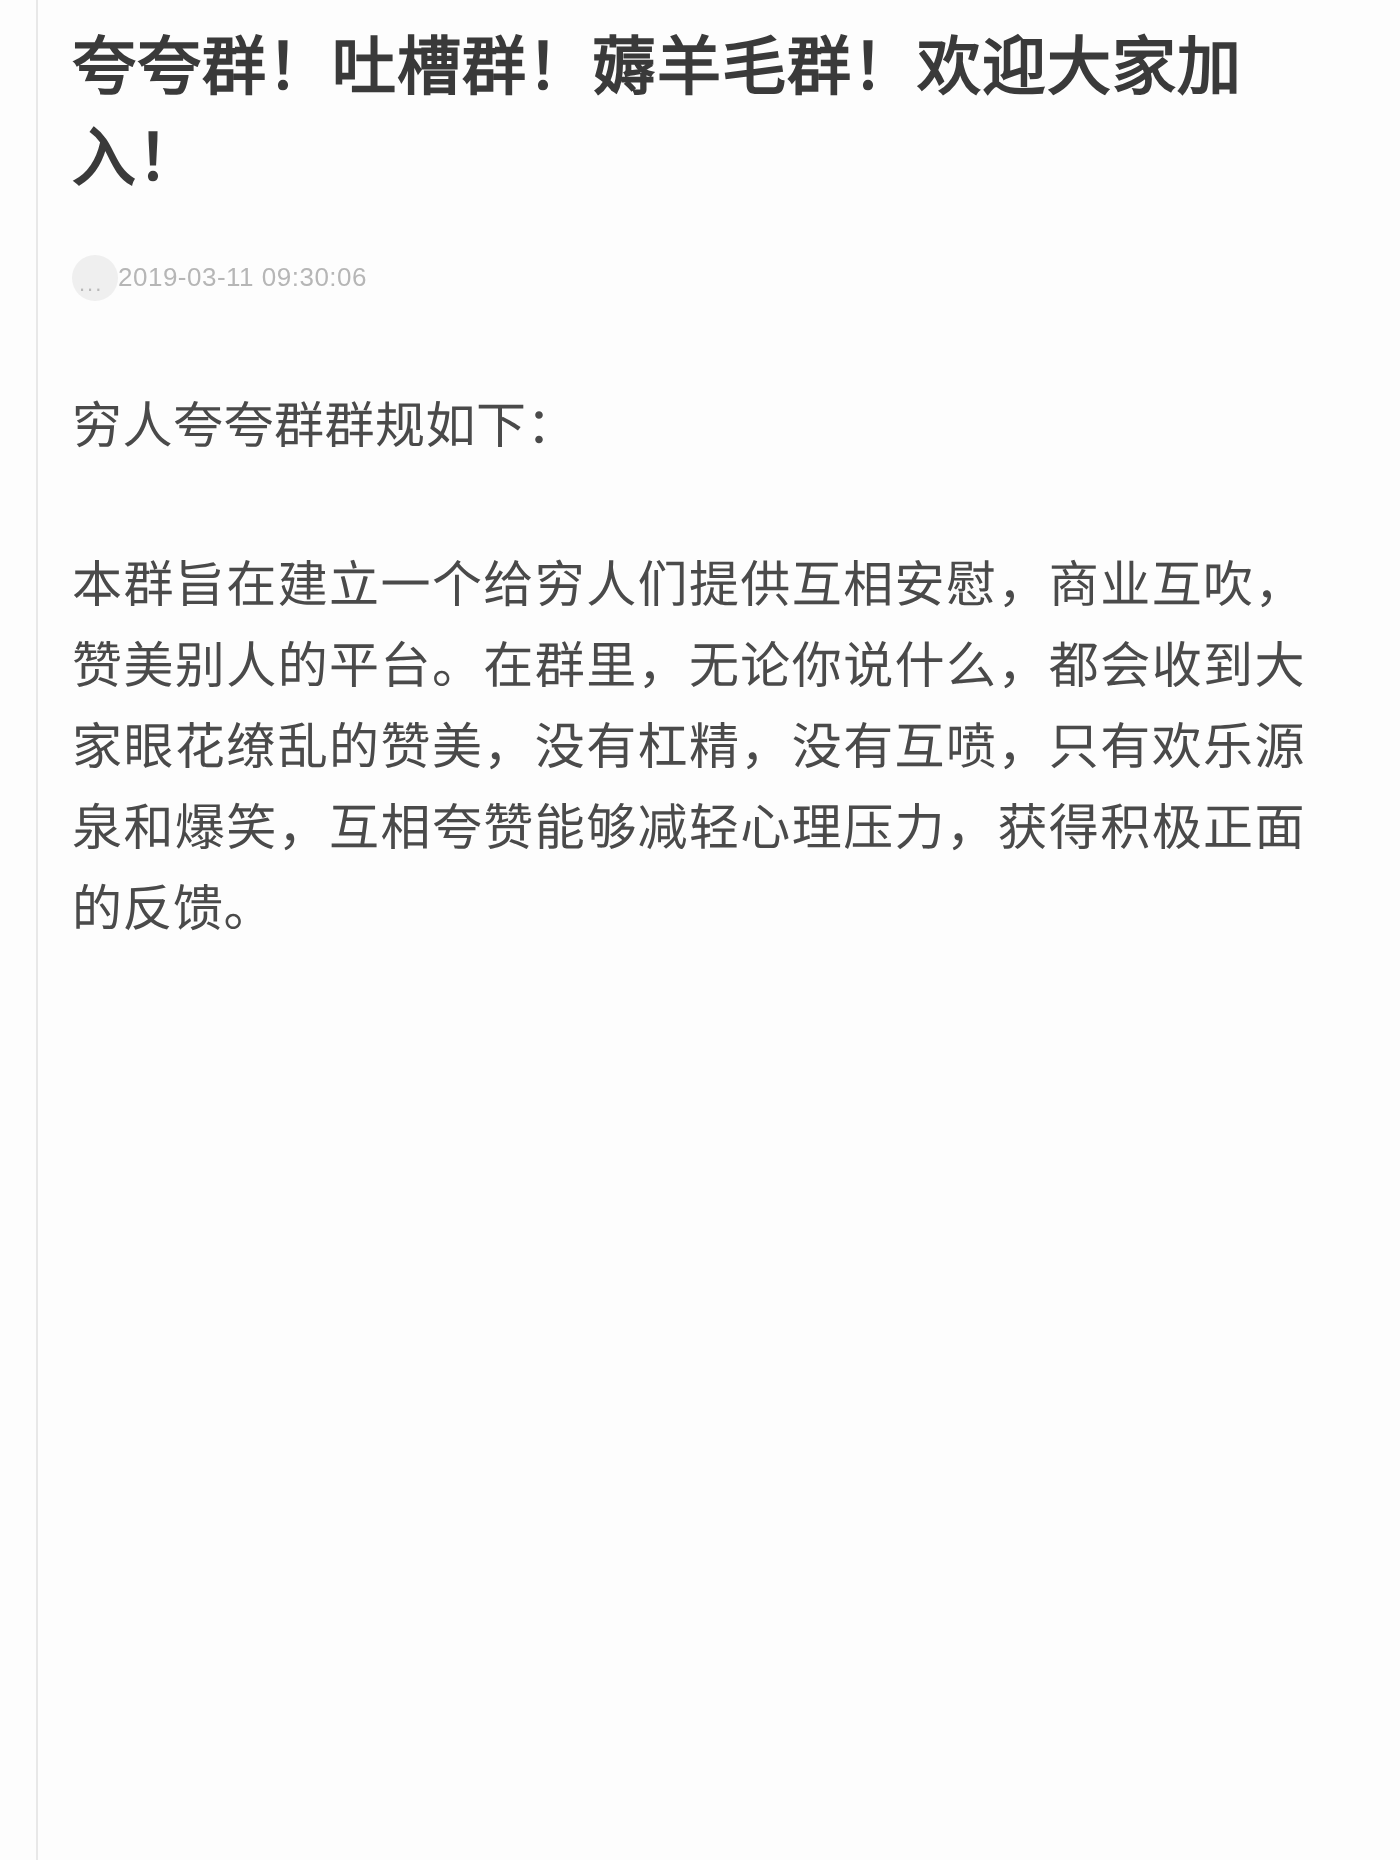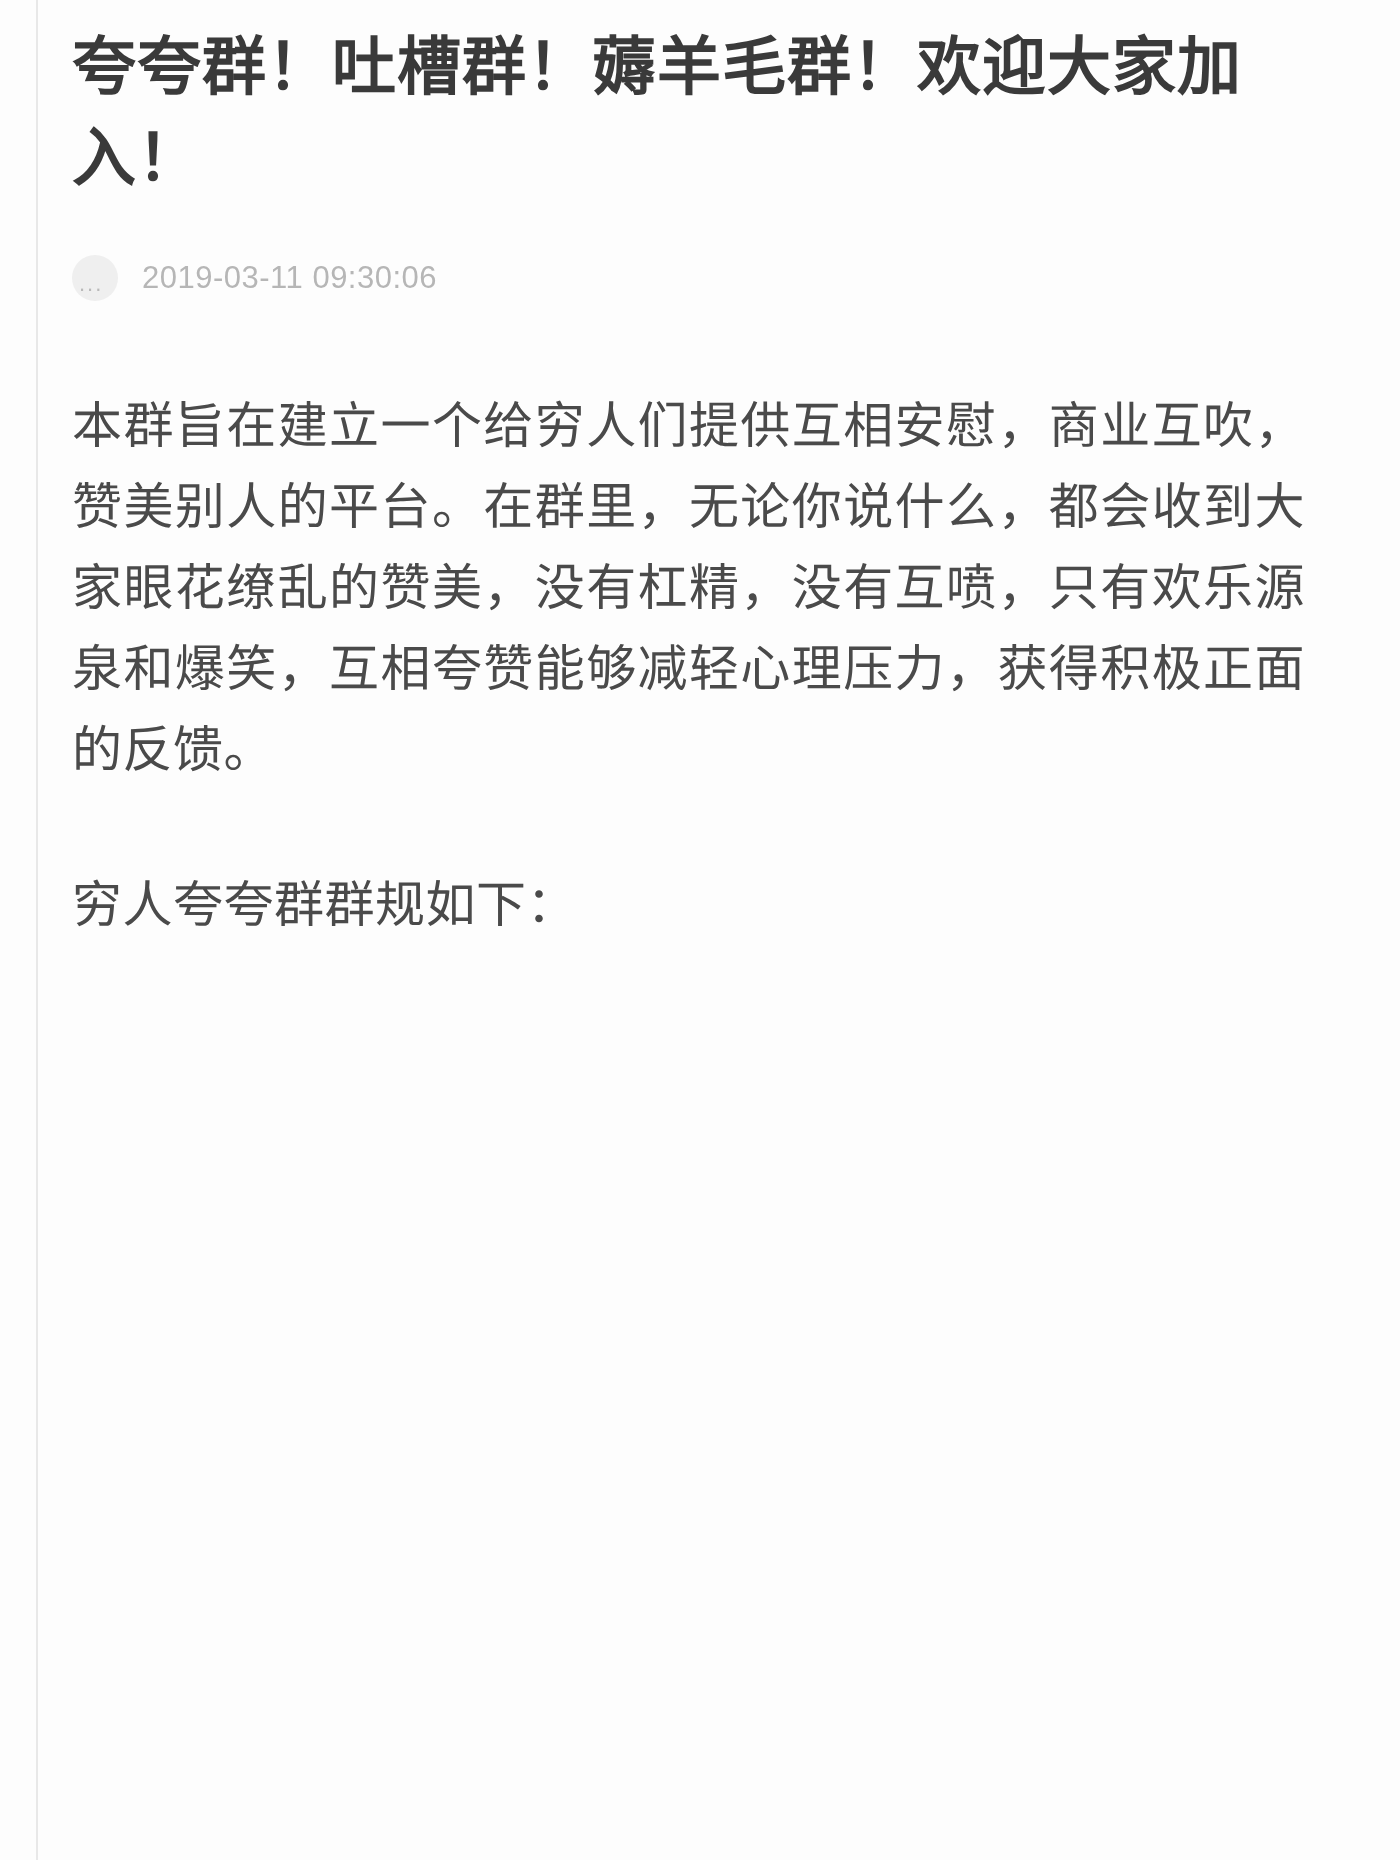--- a/index.html
+++ b/index.html
@@ -59,22 +59,21 @@
   .meta-avatar .dots {
     position: absolute;
     left: 7px;
     bottom: 12px;
     font-size: 22px;
     color: #b9b9b9;
     line-height: 10px;
     letter-spacing: 2px;
   }
   .meta-time {
-    margin-left: 24px;
-    font-size: 31px;
+    font-size: 26px;
     color: #b6b6b6;
     letter-spacing: 0.5px;
     white-space: nowrap;
   }
   .body-block {
     margin-top: 86px;
   }
   .para {
     margin: 0 0 78px 0;
     font-size: 50px;
@@ -101,17 +100,17 @@
   <h1 class="article-title">夸夸群！吐槽群！薅羊毛群！欢迎大家加入！</h1>
 
   <div class="meta-row">
     <div class="meta-avatar">
       <span class="dots">...</span>
     </div>
     <div class="meta-time">2019-03-11 09:30:06</div>
   </div>
 
   <div class="body-block">
+    <p class="para">穷人夸夸群群规如下：</p>
     <p class="para tight">本群旨在建立一个给穷人们提供互相安慰，商业互吹，赞美别人的平台。在群里，无论你说什么，都会收到大家眼花缭乱的赞美，没有杠精，没有互喷，只有欢乐源泉和爆笑，互相夸赞能够减轻心理压力，获得积极正面的反馈。</p>
-    <p class="para">穷人夸夸群群规如下：</p>
   </div>
 
 </div>
 
 </body></html>

